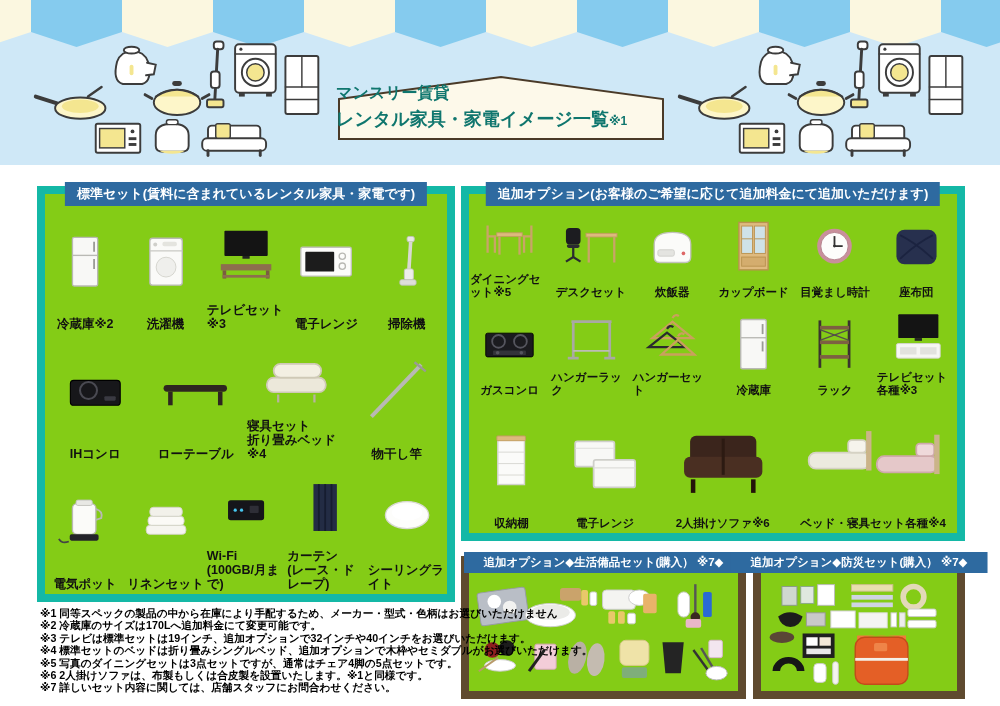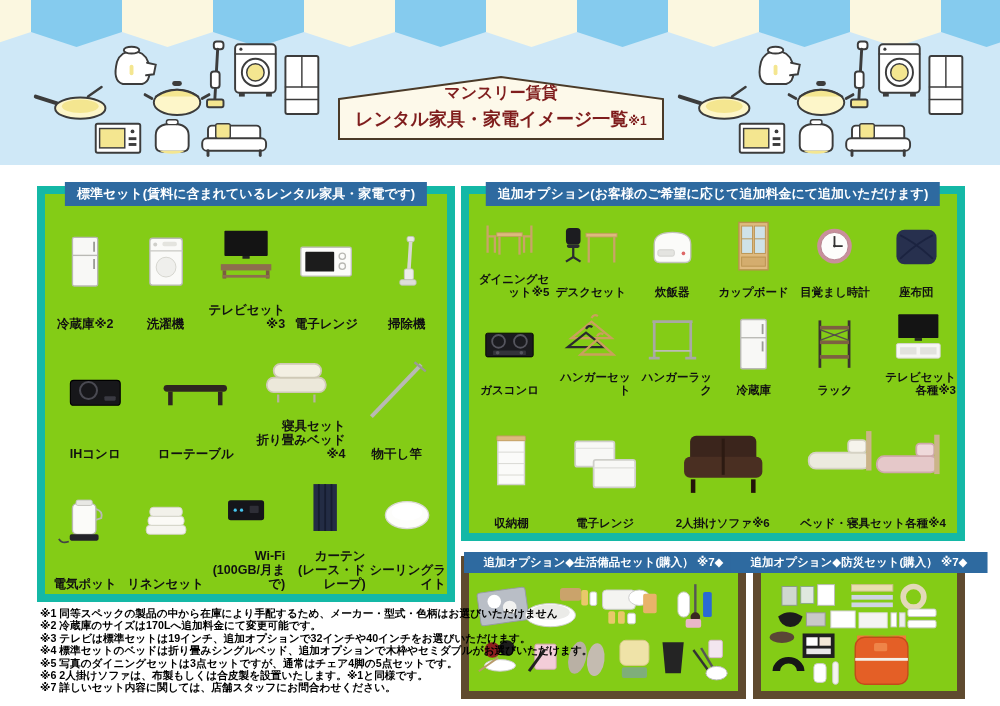--- a/index.html
+++ b/index.html
@@ -9,42 +9,42 @@
     font-family:"Liberation Sans","DejaVu Sans",sans-serif;
     color:#000;
   }
   
   .awning{position:absolute;left:0;top:0;width:1000px;height:165px;background:#cfe8f7;}
   .pennants{position:absolute;left:0;top:0;width:1000px;height:48px;}
   .decor-left{position:absolute;left:28px;top:38px;width:300px;height:122px;}
   .decor-right{position:absolute;left:672px;top:38px;width:300px;height:122px;}
   .title-plaque{position:absolute;left:336px;top:74px;width:330px;height:68px;}
   .title-plaque svg{position:absolute;left:0;top:0;}
-  .title-text{position:absolute;left:0;top:9px;width:100%;text-align:center;font-weight:bold;color:#7f1d1d;}
+  .title-text{position:absolute;left:0;top:9px;width:100%;font-weight:bold;color:#0f766e;}
   .title-line1{font-size:16px;line-height:20px;}
   .title-line2{font-size:18px;line-height:33px;}
   .title-note{font-size:12px;font-weight:bold;}
   
   .panel{position:absolute;background:#84cc16;border:8px solid #14b8a6;box-sizing:border-box;}
   .panel-header{
     position:absolute;top:-12px;left:50%;transform:translateX(-50%);
     background:#2e6aa0;color:#ffffff;font-weight:bold;white-space:nowrap;
     padding:3px 12px;font-size:13px;z-index:3;
   }
   .panel-header.small{font-size:11.5px;padding:3px 20px;}
   #std-panel{left:37px;top:186px;width:418px;height:416px;}
   #opt-panel{left:461px;top:186px;width:504px;height:355px;}
   #life-panel{left:461px;top:556px;width:285px;height:143px;border-color:#5f4a2f;}
   #dis-panel{left:753px;top:556px;width:212px;height:143px;border-color:#5f4a2f;}
   .grid{position:absolute;left:0;top:10px;right:0;bottom:0;display:flex;flex-direction:column;}
   .grid-row{display:flex;flex:1;}
   .cell{flex:1;display:flex;flex-direction:column;align-items:center;justify-content:flex-end;padding:3px 1px;min-width:0;}
   .prod-icon{flex:1;width:100%;display:flex;align-items:center;justify-content:center;min-height:0;}
   .prod-icon svg{width:92%;height:94%;}
-  .prod-label{font-weight:bold;text-align:right;line-height:1.12;color:#111;}
+  .prod-label{font-weight:bold;text-align:left;line-height:1.12;color:#111;}
   .prod-label span{display:block;}
   #std-panel .prod-label{font-size:12.5px;}
   #opt-panel .prod-label{font-size:11.5px;}
   .photo-wrap{position:absolute;left:4px;right:4px;top:16px;bottom:4px;display:flex;align-items:center;justify-content:center;}
   .photo-wrap svg{width:100%;height:100%;}
   
   .footnotes{position:absolute;left:40px;top:607px;width:422px;margin:0;padding:0;list-style:none;}
   .footnotes li{font-size:10.7px;font-weight:bold;line-height:12.4px;color:#000;white-space:nowrap;}
 </style>
 </head>
@@ -433,51 +433,51 @@
               <circle cx="53" cy="39.5" r="2" fill="#55555e"></circle>
             </svg>
           </div>
           <div class="prod-label">
             <span>ガスコンロ</span>
           </div>
         </div>
         <div class="cell">
           <div class="prod-icon">
             <svg viewBox="0 0 80 60" preserveAspectRatio="xMidYMid meet">
+              <line x1="20" y1="12" x2="20" y2="52" stroke="#a9a9a4" stroke-width="3"></line>
+              <line x1="60" y1="12" x2="60" y2="52" stroke="#a9a9a4" stroke-width="3"></line>
+              <line x1="18" y1="12" x2="62" y2="12" stroke="#a9a9a4" stroke-width="3"></line>
+              <line x1="20" y1="44" x2="60" y2="44" stroke="#bcbcb6" stroke-width="2"></line>
+              <line x1="14" y1="52" x2="26" y2="52" stroke="#a9a9a4" stroke-width="3"></line>
+              <line x1="54" y1="52" x2="66" y2="52" stroke="#a9a9a4" stroke-width="3"></line>
+            </svg>
+          </div>
+          <div class="prod-label">
+            <span>ハンガーラック</span>
+          </div>
+        </div>
+        <div class="cell">
+          <div class="prod-icon">
+            <svg viewBox="0 0 80 60" preserveAspectRatio="xMidYMid meet">
               <g stroke="#caa05e" fill="none" stroke-width="2.5">
                 <path d="M40 8 q3 -5 7 -2"></path>
                 <path d="M18 30 L40 12 L62 30 z"></path>
               </g>
               <g stroke="#2a2a2e" fill="none" stroke-width="2.5">
                 <path d="M34 20 q3 -5 7 -2"></path>
                 <path d="M14 40 L34 24 L54 40 z"></path>
               </g>
               <g stroke="#caa05e" fill="none" stroke-width="2.5">
                 <path d="M46 28 q3 -5 7 -2"></path>
                 <path d="M28 48 L46 32 L64 48 z"></path>
               </g>
             </svg>
           </div>
           <div class="prod-label">
             <span>ハンガーセット</span>
-          </div>
-        </div>
-        <div class="cell">
-          <div class="prod-icon">
-            <svg viewBox="0 0 80 60" preserveAspectRatio="xMidYMid meet">
-              <line x1="20" y1="12" x2="20" y2="52" stroke="#a9a9a4" stroke-width="3"></line>
-              <line x1="60" y1="12" x2="60" y2="52" stroke="#a9a9a4" stroke-width="3"></line>
-              <line x1="18" y1="12" x2="62" y2="12" stroke="#a9a9a4" stroke-width="3"></line>
-              <line x1="20" y1="44" x2="60" y2="44" stroke="#bcbcb6" stroke-width="2"></line>
-              <line x1="14" y1="52" x2="26" y2="52" stroke="#a9a9a4" stroke-width="3"></line>
-              <line x1="54" y1="52" x2="66" y2="52" stroke="#a9a9a4" stroke-width="3"></line>
-            </svg>
-          </div>
-          <div class="prod-label">
-            <span>ハンガーラック</span>
           </div>
         </div>
         <div class="cell">
           <div class="prod-icon">
             <svg viewBox="0 0 80 60" preserveAspectRatio="xMidYMid meet">
               <rect x="26" y="3" width="28" height="54" rx="2" fill="#f8f8f6" stroke="#b9b9b4" stroke-width="1.5"></rect>
               <line x1="26" y1="23" x2="54" y2="23" stroke="#b9b9b4" stroke-width="1.5"></line>
               <line x1="50" y1="8" x2="50" y2="19" stroke="#9a9a95" stroke-width="2"></line>
               <line x1="50" y1="27" x2="50" y2="38" stroke="#9a9a95" stroke-width="2"></line>
             </svg>

